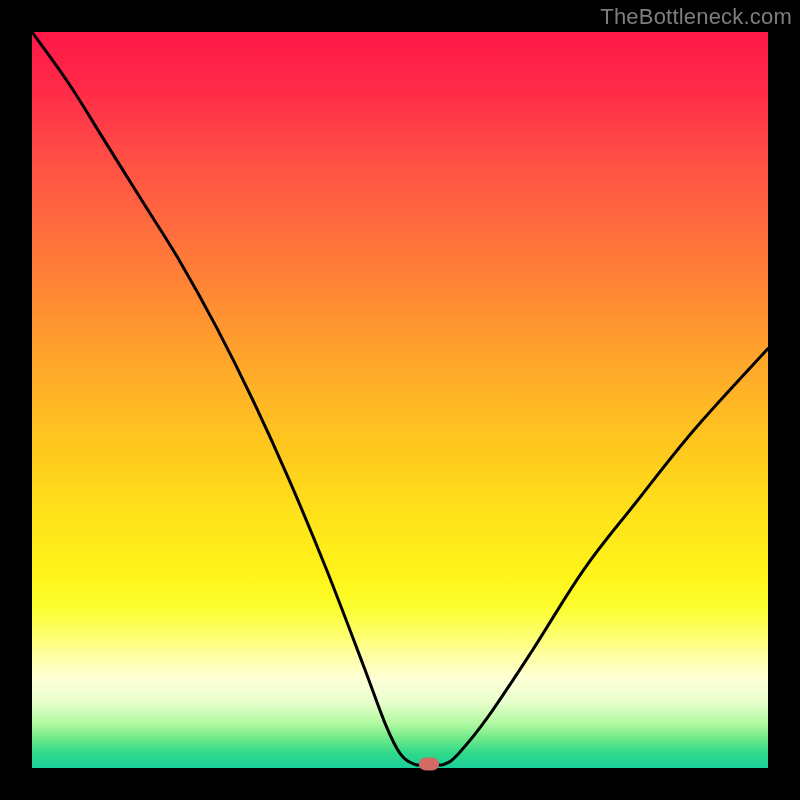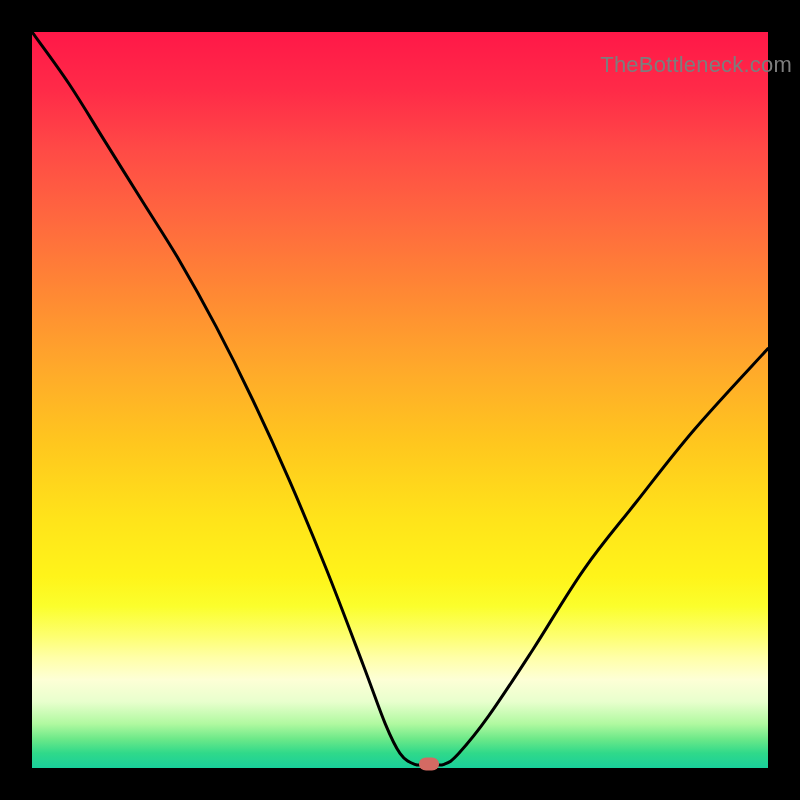--- a/index.html
+++ b/index.html
@@ -47,21 +47,20 @@
   }
   .watermark {
     position: absolute;
     top: 4px;
     right: 8px;
     color: #7d7d7d;
     font-size: 22px;
     font-weight: 500;
     letter-spacing: 0.2px;
     user-select: none;
-    margin-top: 48px;
   }
   .curve {
     position: absolute;
     left: 32px;
     top: 32px;
     width: 736px;
     height: 736px;
     pointer-events: none;
   }
   .marker {

